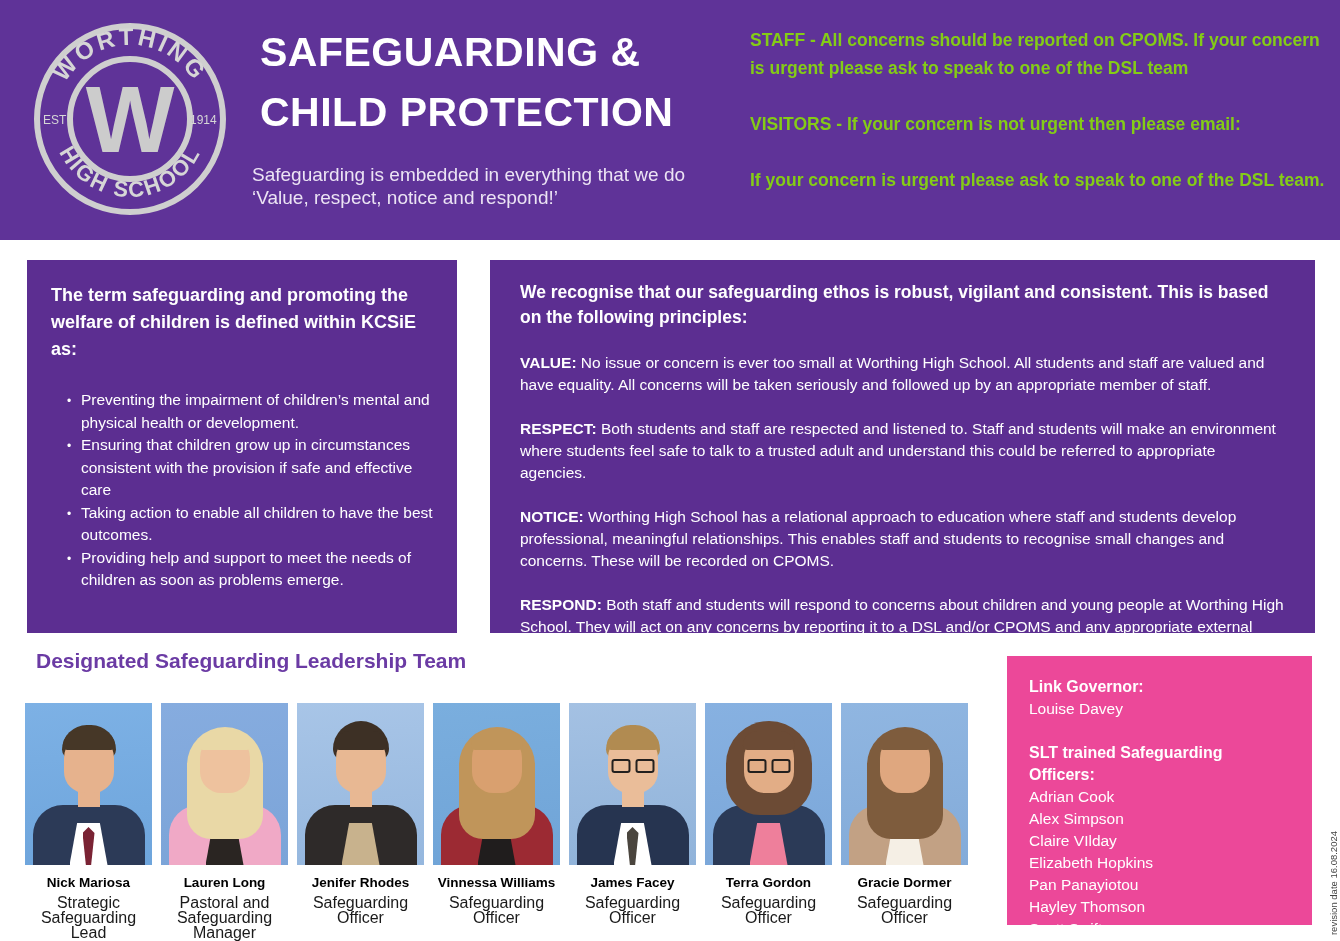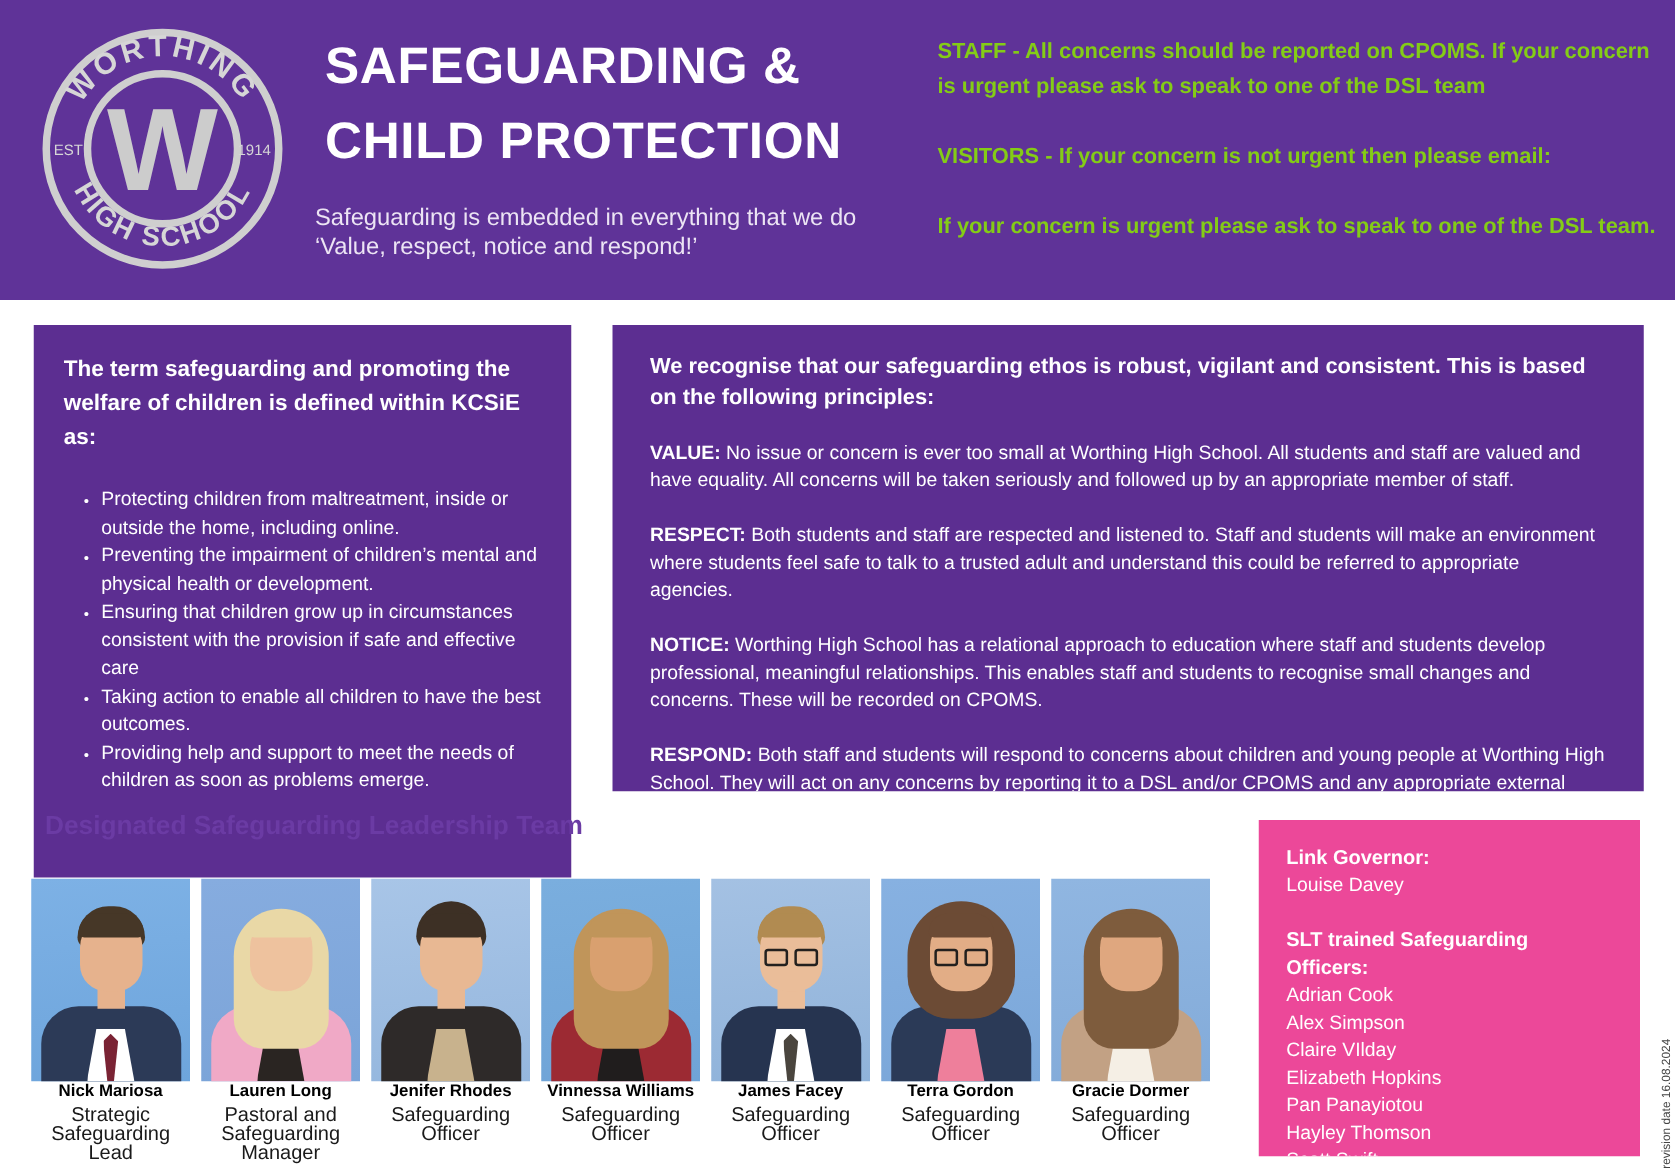--- a/index.html
+++ b/index.html
@@ -12,21 +12,21 @@
   .logo{position:absolute;left:30px;top:8px;width:200px;height:222px;}
   .main-title{position:absolute;left:260px;top:22px;color:#ffffff;font-weight:bold;
     font-size:41px;line-height:60px;letter-spacing:.5px;white-space:nowrap;}
   .subtitle{position:absolute;left:252px;top:163px;width:470px;
     color:#ece4f4;font-size:19px;line-height:23px;}
   .notices{position:absolute;left:750px;top:26px;width:582px;color:#84cc16;
     font-weight:bold;font-size:17.5px;line-height:28px;}
   .notices p{margin:0;}
   .notices p + p{margin-top:28px;}
   
-  .def-box{position:absolute;left:27px;top:260px;width:430px;height:442px;background:#5c2e91;
+  .def-box{position:absolute;left:27px;top:260px;width:430px;height:373px;background:#5c2e91;
     color:#ffffff;box-sizing:border-box;padding:22px 24px;overflow:hidden;}
   .def-box h2{margin:0 0 26px;font-size:18px;line-height:27px;font-weight:bold;}
   .def-box ul{margin:0;padding:0 0 0 16px;list-style:none;font-size:15.5px;line-height:22.5px;}
   .def-box li{position:relative;padding-left:14px;margin:0;}
   .def-box li::before{content:"\2022";position:absolute;left:0;top:1px;font-size:12px;}
   .ethos-box{position:absolute;left:490px;top:260px;width:825px;height:373px;background:#5c2e91;
     color:#ffffff;box-sizing:border-box;padding:20px 30px;text-align:left;overflow:hidden;}
   .ethos-box h2{margin:0 0 22px;font-size:17.5px;line-height:25px;font-weight:bold;}
   .principle{margin:0 0 22px;font-size:15.5px;line-height:22px;}
   
@@ -55,21 +55,21 @@
   .glasses{position:absolute;top:56px;left:50%;transform:translateX(-50%);display:flex;gap:5px;z-index:6;}
   .glasses::before,.glasses::after{content:"";width:15px;height:10px;border:2px solid #23201e;border-radius:3px;}
   .av1{--bg1:#7db1e5;--bg2:#6ea5dc;--skin:#e6b28d;--hair:#463727;--jacket:#2c3a57;--inner:#ffffff;--tie:#7a2334;}
   .av2{--bg1:#86acdf;--bg2:#7ba4d8;--skin:#eec29e;--hair:#e9d8a6;--jacket:#f0a9c6;--inner:#2a2522;}
   .av3{--bg1:#a8c5e7;--bg2:#95b7de;--skin:#e8b893;--hair:#3d3025;--jacket:#2e2a29;--inner:#c8b28d;}
   .av4{--bg1:#7aaede;--bg2:#70a4d7;--skin:#d9a06f;--hair:#c0955a;--jacket:#9c2a33;--inner:#201d1d;}
   .av5{--bg1:#a4c1e3;--bg2:#90b3da;--skin:#eabd99;--hair:#b18b51;--jacket:#263450;--inner:#ffffff;--tie:#4a453e;}
   .av6{--bg1:#87b1e1;--bg2:#7ba7d9;--skin:#e2ad86;--hair:#6c4b35;--jacket:#2b3a57;--inner:#ee7f9b;}
   .av7{--bg1:#90b6e1;--bg2:#83abd9;--skin:#dfa77f;--hair:#7e5c3d;--jacket:#c2a184;--inner:#f5efe5;}
   .cap{text-align:center;}
-  .name{font-size:13.5px;font-weight:bold;margin-top:0;color:#000;}
+  .name{font-size:13.5px;font-weight:bold;margin-top:10px;color:#000;}
   .role{font-size:16px;line-height:15px;margin-top:5px;color:#1a1a1a;white-space:pre-line;}
   
   .side-box{position:absolute;left:1007px;top:656px;width:305px;height:269px;background:#ec4899;
     color:#ffffff;box-sizing:border-box;padding:20px 22px;font-size:15.5px;line-height:22px;overflow:hidden;}
   .side-box .bold{font-weight:bold;font-size:16px;}
   .side-gap{height:22px;}
   
   .revision{position:absolute;right:1px;bottom:6px;writing-mode:vertical-rl;transform:rotate(180deg);
     font-size:9.5px;color:#444;}
 </style>
@@ -111,21 +111,20 @@
       <span>VISITORS - If your concern is not urgent then please email:</span><br>
       <br>
       <span>If your concern is urgent please ask to speak to one of the DSL team.</span>
     </p>
   </div>
 </div>
 
 <div class="def-box">
   <h2>The term safeguarding and promoting the welfare of children is defined within KCSiE as:</h2>
   <ul>
-    <li>Protecting children from maltreatment, inside or outside the home, including online.</li>
     <li>Preventing the impairment of children’s mental and physical health or development.</li>
     <li>Ensuring that children grow up in circumstances consistent with the provision if safe and effective care</li>
     <li>Taking action to enable all children to have the best outcomes.</li>
     <li>Providing help and support to meet the needs of children as soon as problems emerge.</li>
   </ul>
 </div>
 
 <div class="ethos-box">
   <h2>We recognise that our safeguarding ethos is robust, vigilant and consistent. This is based on the following principles:</h2>
   <p class="principle"><b>VALUE:</b> <span>No issue or concern is ever too small at Worthing High School. All students and staff are valued and have equality. All concerns will be taken seriously and followed up by an appropriate member of staff.</span></p>

